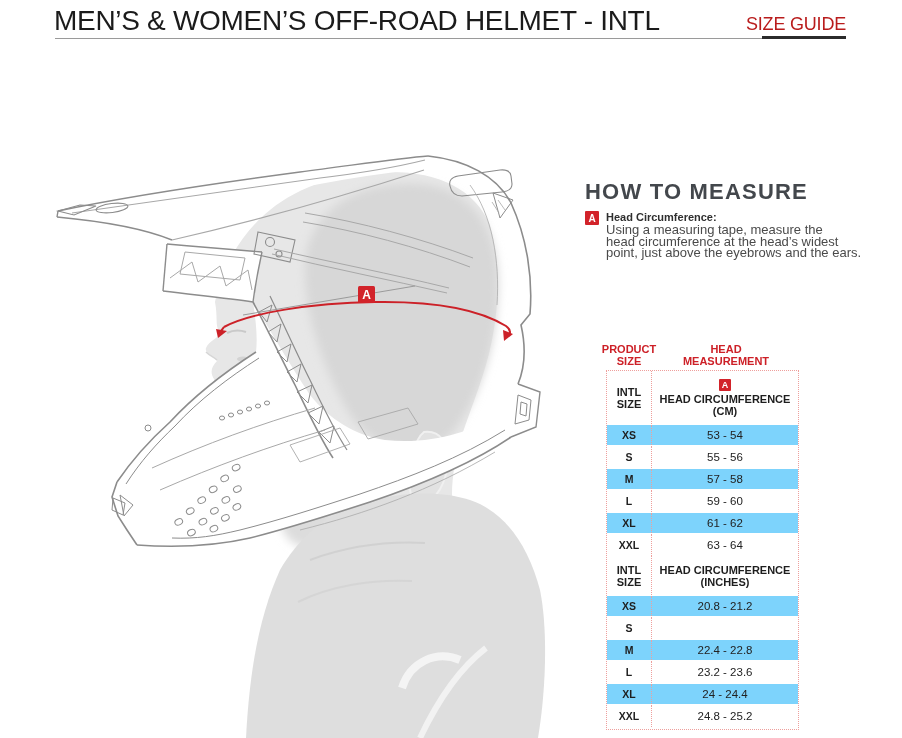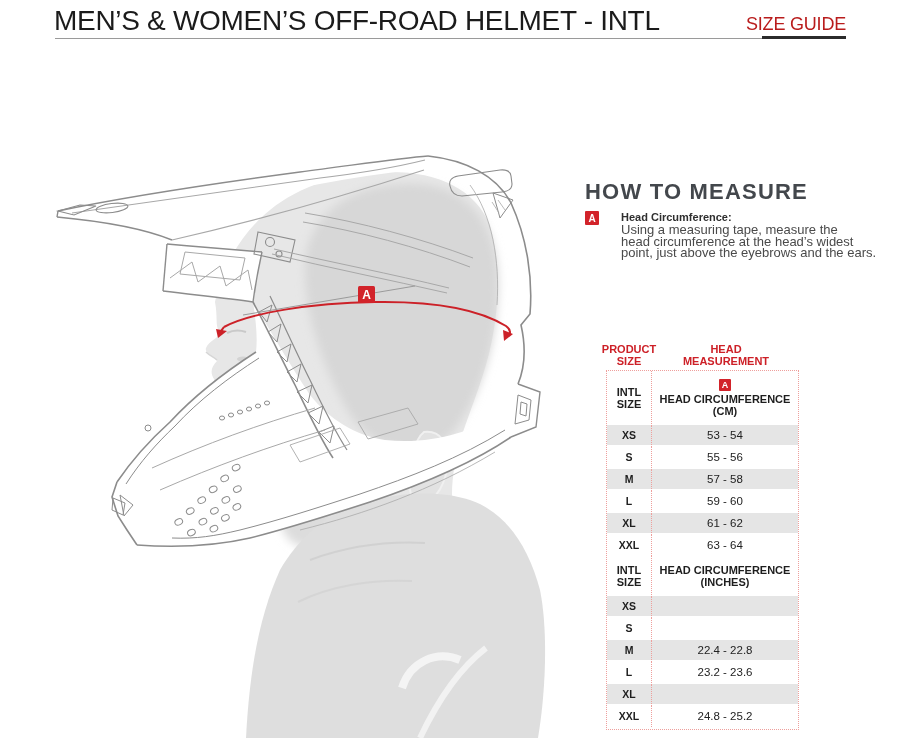--- a/index.html
+++ b/index.html
@@ -25,21 +25,21 @@
   .htm-heading{
     left:585px;top:179px;font-size:22px;font-weight:bold;color:#43474c;
     letter-spacing:1.2px;white-space:nowrap;
   }
   .htm-item{left:585px;top:211px;display:flex;align-items:flex-start;}
   .abadge{
     width:14px;height:14px;background:#d2232a;color:#fff;border-radius:1px;
     font-size:10px;font-weight:bold;display:flex;align-items:center;justify-content:center;
     flex:0 0 auto;
   }
-  .htm-text{margin-left:22px;}
+  .htm-text{margin-left:7px;}
   .htm-item-title{font-size:11px;font-weight:bold;color:#2f2f2f;line-height:13px;}
   .htm-line{font-size:13px;color:#4a4a4a;line-height:11.5px;}
 
   
   .tbl-headers{left:606px;top:344px;width:194px;display:flex;justify-content:flex-end;}
   .tbl-headers .th{
     font-size:11px;line-height:11.5px;font-weight:bold;color:#cd2027;
     text-align:center;white-space:pre-line;display:flex;justify-content:center;
   }
   .th.th1{width:46px;}
@@ -62,21 +62,21 @@
   .sect-header.s2{height:39px;}
   .rh{
     font-size:11px;line-height:12px;font-weight:bold;color:#1e1e1e;
     text-align:center;white-space:pre-line;
   }
   .sect-header .abadge{width:12px;height:12px;font-size:9px;margin-bottom:2px;}
   .trow{display:flex;height:22px;}
   .trow .cell1,.trow .cell2{justify-content:center;}
   .trow .sz{font-size:10.5px;font-weight:bold;color:#1e1e1e;}
   .trow .val{font-size:11.5px;color:#222;}
-  .trow.odd{background:#e5e5e5;border-top:1px solid #fff;border-bottom:1px solid #fff;box-sizing:border-box;}
+  .trow.odd{background:#7dd3fc;border-top:1px solid #fff;border-bottom:1px solid #fff;box-sizing:border-box;}
   .trow.odd .cell1,.trow.odd .cell2{height:100%;}
 
   
   #helmet-svg{left:0;top:0;}
 </style>
 </head>
 <body>
 
 <svg id="helmet-svg" class="abs" width="902" height="738" viewBox="0 0 902 738">
   <defs>
@@ -297,33 +297,35 @@
 SIZE</div>
     </div>
     <div class="cell2">
       <div class="rh">HEAD CIRCUMFERENCE
 (INCHES)</div>
     </div>
   </div>
   <div class="rows">
       <div class="trow odd">
         <div class="cell1 sz">XS</div>
+        <div class="cell2 val">20.8 - 21.2</div>
       </div>
       <div class="trow">
         <div class="cell1 sz">S</div>
       </div>
       <div class="trow odd">
         <div class="cell1 sz">M</div>
         <div class="cell2 val">22.4 - 22.8</div>
       </div>
       <div class="trow">
         <div class="cell1 sz">L</div>
         <div class="cell2 val">23.2 - 23.6</div>
       </div>
       <div class="trow odd">
         <div class="cell1 sz">XL</div>
+        <div class="cell2 val">24 - 24.4</div>
       </div>
       <div class="trow">
         <div class="cell1 sz">XXL</div>
         <div class="cell2 val">24.8 - 25.2</div>
       </div>
     </div>
 </div>
 
 </body></html>

